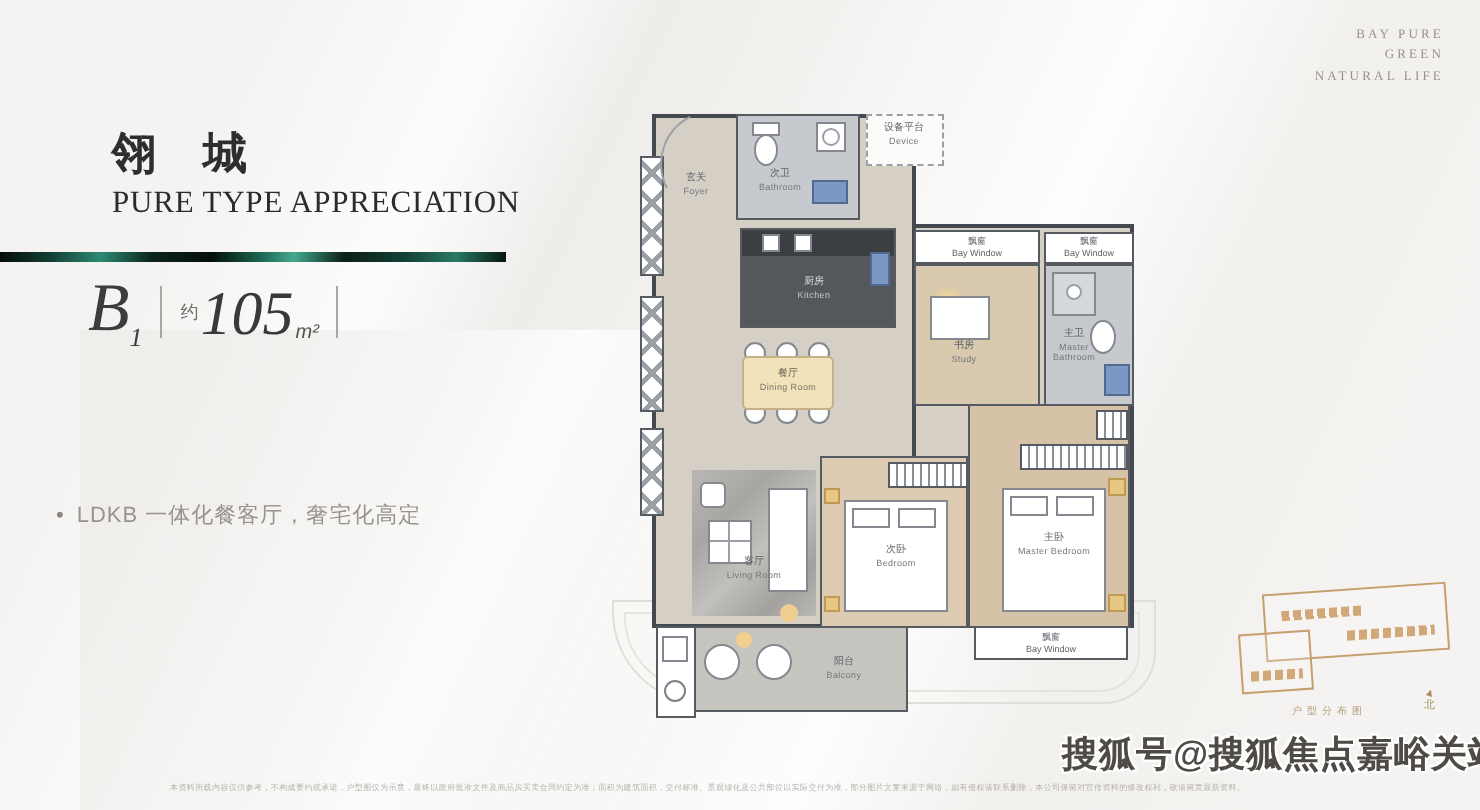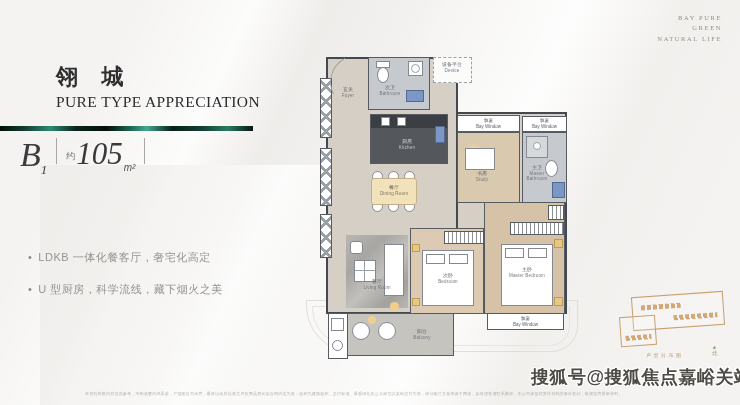--- a/index.html
+++ b/index.html
@@ -15,21 +15,21 @@
   .sheen3{left:40px;bottom:-60px;width:420px;height:300px;
     background:linear-gradient(115deg,rgba(236,234,231,.6) 20%,rgba(255,255,255,.8) 45%,rgba(236,234,231,0) 70%);}
 
   
   .title-cn{left:56px;top:62px;font-family:"Liberation Serif",serif;font-size:22px;
     letter-spacing:9px;color:#2e2e30;font-weight:bold}
   .subtitle{left:56px;top:93px;font-family:"Liberation Serif",serif;font-size:15.5px;
     letter-spacing:.4px;color:#2b2b2d}
   .divider{left:0;top:126px;width:253px;height:5px;
     background:linear-gradient(95deg,#050c0a 0%,#123f34 10%,#2e8a72 20%,#0b241d 30%,#04100a 42%,#1d6b56 52%,#45a98d 58%,#0a1f19 68%,#134136 80%,#2a7a64 90%,#071511 100%);}
-  .spec{left:20px;top:138px;display:flex;align-items:flex-start;color:#3c3c3e}
+  .spec{left:44px;top:138px;display:flex;align-items:center;color:#3c3c3e}
   .spec-b{font-family:"Liberation Serif",serif;font-style:italic;font-size:34px;line-height:1}
   .spec-b sub{font-size:13px;font-style:italic}
   .vsep{width:1px;height:26px;background:#a9a7a4;margin:0 9px}
   .approx{font-size:9px;color:#6e6c69;margin-right:1px;align-self:center}
   .area-num{font-family:"Liberation Serif",serif;font-style:italic;font-size:31px;line-height:1;color:#39393b}
   .area-unit{font-size:10px;font-style:italic;color:#55534f;margin-left:1px;align-self:flex-end;padding-bottom:3px}
   .spec-stack{display:flex;flex-direction:column;line-height:1.2}
   .spec-collection{font-size:5px;letter-spacing:3px;color:#9a9894}
   .spec-rooms{font-size:13px;color:#636160;letter-spacing:1px}
   .features{left:28px;top:250px;list-style:none;margin:0;padding:0}
@@ -97,21 +97,20 @@
   <span class="spec-b"><span>B</span><sub>1</sub></span>
   <span class="vsep"></span>
   <span class="approx">约</span>
   <span class="area-num">105</span>
   <span class="area-unit">m²</span>
   <span class="vsep"></span>
 </div>
 
 <ul class="abs features">
   <li>LDKB 一体化餐客厅，奢宅化高定</li>
-  <li>U 型厨房，科学流线，藏下烟火之美</li>
 </ul>
 
 <div class="walk" style="left:306px;top:300px;width:272px;height:52px;border-color:#e0ded9;border-radius:0 0 26px 46px"></div>
 <div class="walk" style="left:312px;top:306px;width:258px;height:40px;border-color:#e6e4df;border-radius:0 0 20px 38px"></div>
 
 <div id="plan">
 
   <div class="base" style="left:24px;top:5px;width:132px;height:257px"></div>
   <div class="base" style="left:154px;top:60px;width:111px;height:202px"></div>
 

